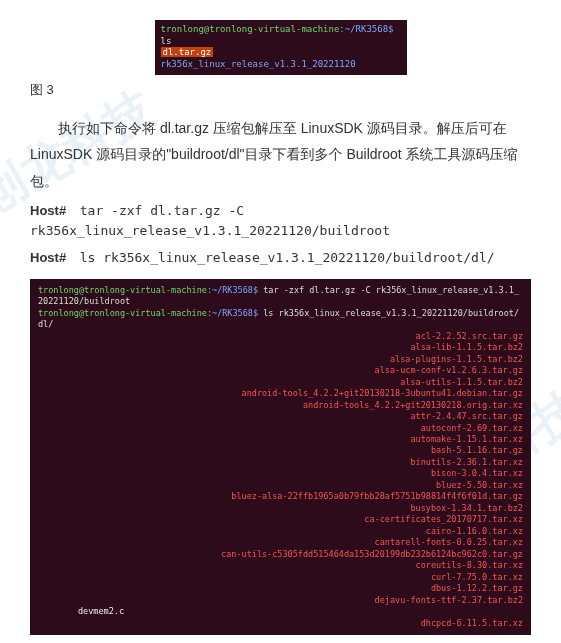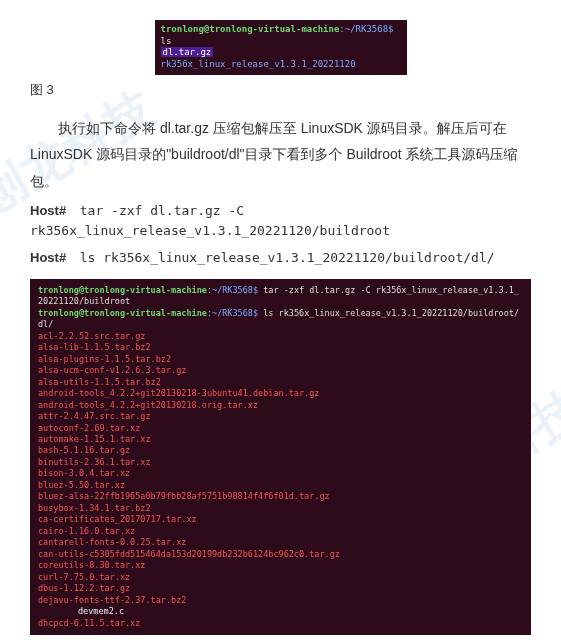--- a/index.html
+++ b/index.html
@@ -39,24 +39,24 @@
     background: #2d0b1a;
     color: #ddd;
     font-family: "Consolas", monospace;
     font-size: 8.5px;
     padding: 6px 8px;
     margin: 10px auto 6px;
     line-height: 1.35;
     white-space: pre-wrap;
     word-break: break-all;
   }
-  .prompt-user { color: #6fd86f; font-weight: bold; }
+  .prompt-user { color: #6fd86f; font-weight: normal; }
   .prompt-path { color: #7aa7ff; font-weight: normal; }
-  .hl-red { background: #4c1d95; color: #fff; padding: 0 2px; }
-  .file-red { color: #f25555; }
+  .hl-red { background: #c2410c; color: #fff; padding: 0 2px; }
+  .file-red { color: #f25555; text-align: right; }
   .file-white { color: #eee; margin-left: 40px; }
   .fig-caption {
     font-size: 13px;
     margin: 4px 0 16px;
   }
   .para {
     text-indent: 2em;
     line-height: 1.9;
     margin: 3px 0;
   }

